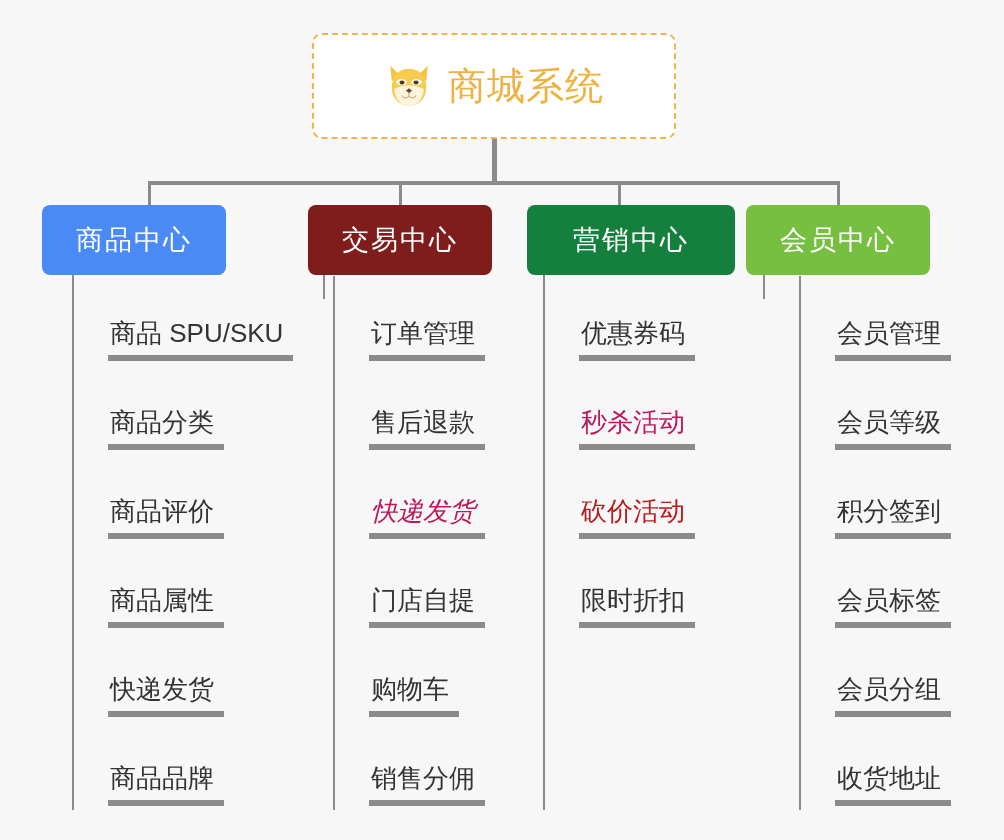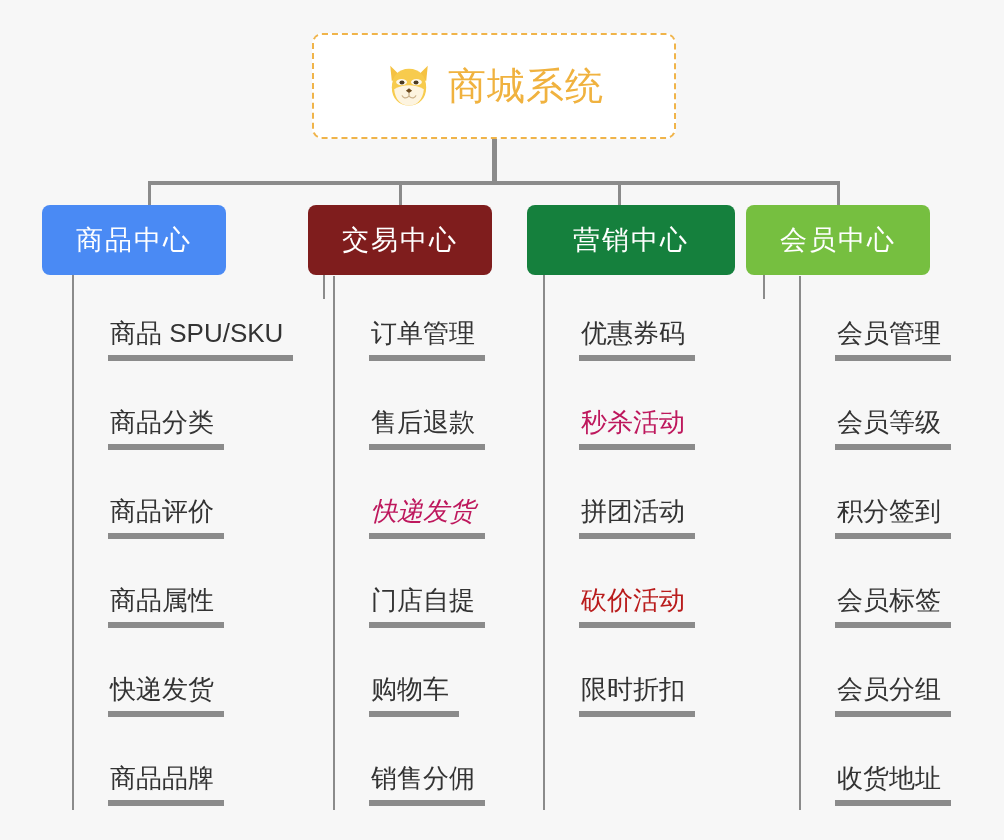--- a/index.html
+++ b/index.html
@@ -201,23 +201,20 @@
 
   <div class="leaf-col" style="left:543px;">
     <div class="leaf-spine" style="height: 534px; background: rgb(139, 139, 139);"></div>
     <div class="leaf-item">
         <span class="leaf-label" style="color: rgb(51, 51, 51); border-bottom-color: rgb(139, 139, 139);">优惠券码</span>
       </div>
     <div class="leaf-item">
         <span class="leaf-label" style="color: #be185d; border-bottom-color: rgb(139, 139, 139);">秒杀活动</span>
       </div>
     <div class="leaf-item">
-        <span class="leaf-label" style="color: rgb(51, 51, 51); border-bottom-color: rgb(139, 139, 139);">拼团活动</span>
-      </div>
-    <div class="leaf-item">
         <span class="leaf-label" style="color: #b91c1c; border-bottom-color: rgb(139, 139, 139);">砍价活动</span>
       </div>
     <div class="leaf-item">
         <span class="leaf-label" style="color: rgb(51, 51, 51); border-bottom-color: rgb(139, 139, 139);">限时折扣</span>
       </div>
   </div>
 
   <div class="leaf-col" style="left:763px;margin-left:36px;">
     <div class="leaf-spine" style="height: 534px; background: rgb(139, 139, 139);"></div>
     <div class="leaf-item">

